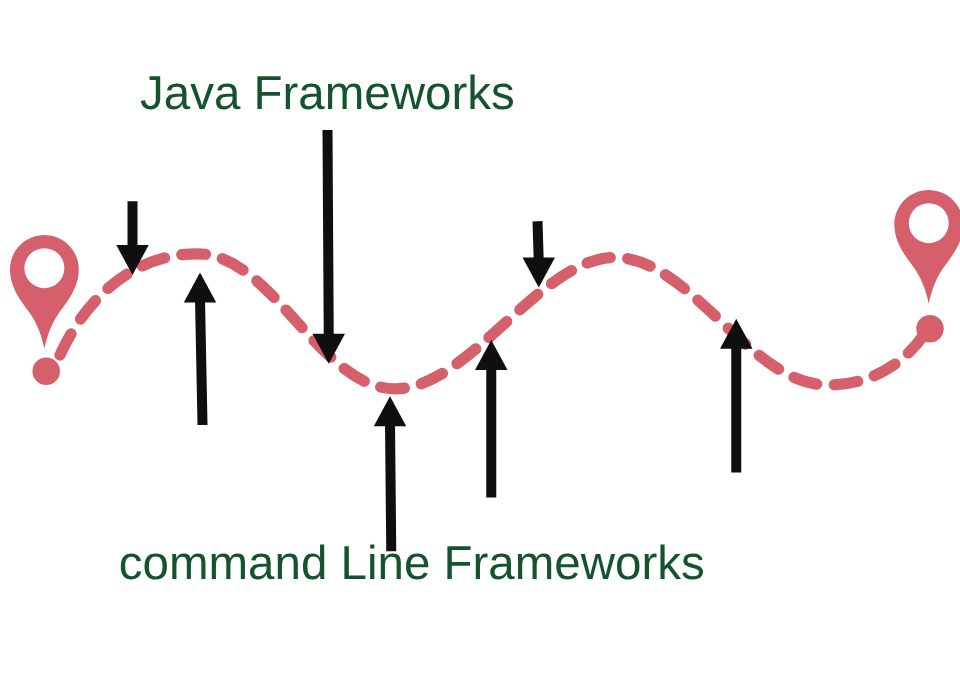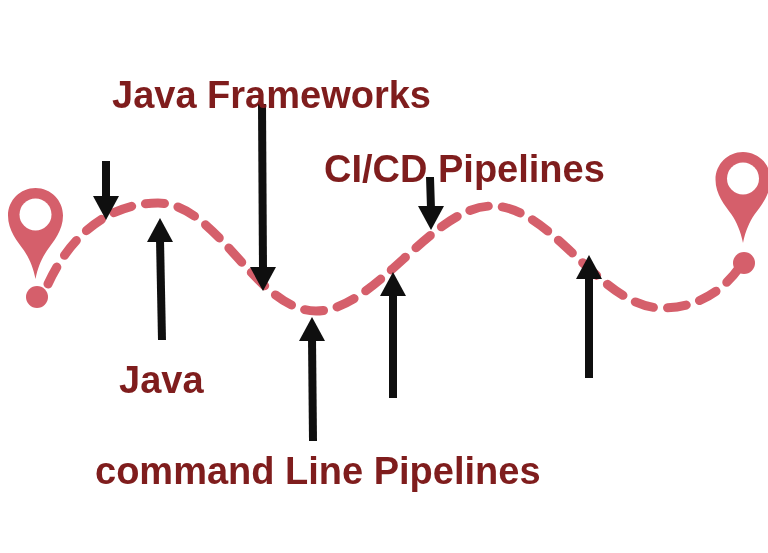--- a/index.html
+++ b/index.html
@@ -17,25 +17,24 @@
   }
   .route-svg {
     position: absolute;
     left: 0;
     top: 0;
   }
   .label {
     position: absolute;
     font-size: 38px;
     line-height: 1.1;
-    color: #7f1d1d;
+    color: #14532d;
     white-space: nowrap;
     letter-spacing: 0px;
-    font-weight: 700;
-    margin-top: 20px;
+    font-weight: 400;
   }
 </style>
 </head>
 <body>
 
 <div class="canvas">
 
   <svg class="route-svg" width="768" height="553" viewBox="0 0 768 553">
 
     <defs>
@@ -96,23 +95,21 @@
       <polygon points="418,206 444,206 431,230" fill="#0f0f0f"></polygon>
     </g>
 
     <g>
       <line x1="589" y1="276" x2="589" y2="378" stroke="#0f0f0f" stroke-width="8"></line>
       <polygon points="576,279 602,279 589,255" fill="#0f0f0f"></polygon>
     </g>
   </svg>
 
 
-  <div class="label" style="left:119px; top:340px;">Java</div>
 
   <div class="label" style="left:112px; top:55px;">Java Frameworks</div>
 
-  <div class="label" style="left:95px; top:431px;">command Line Pipelines</div>
+  <div class="label" style="left:95px; top:431px;">command Line Frameworks</div>
 
 
-  <div class="label" style="left:324px; top:129px;">CI/CD Pipelines</div>
 
 
 </div>
 
 </body></html>

